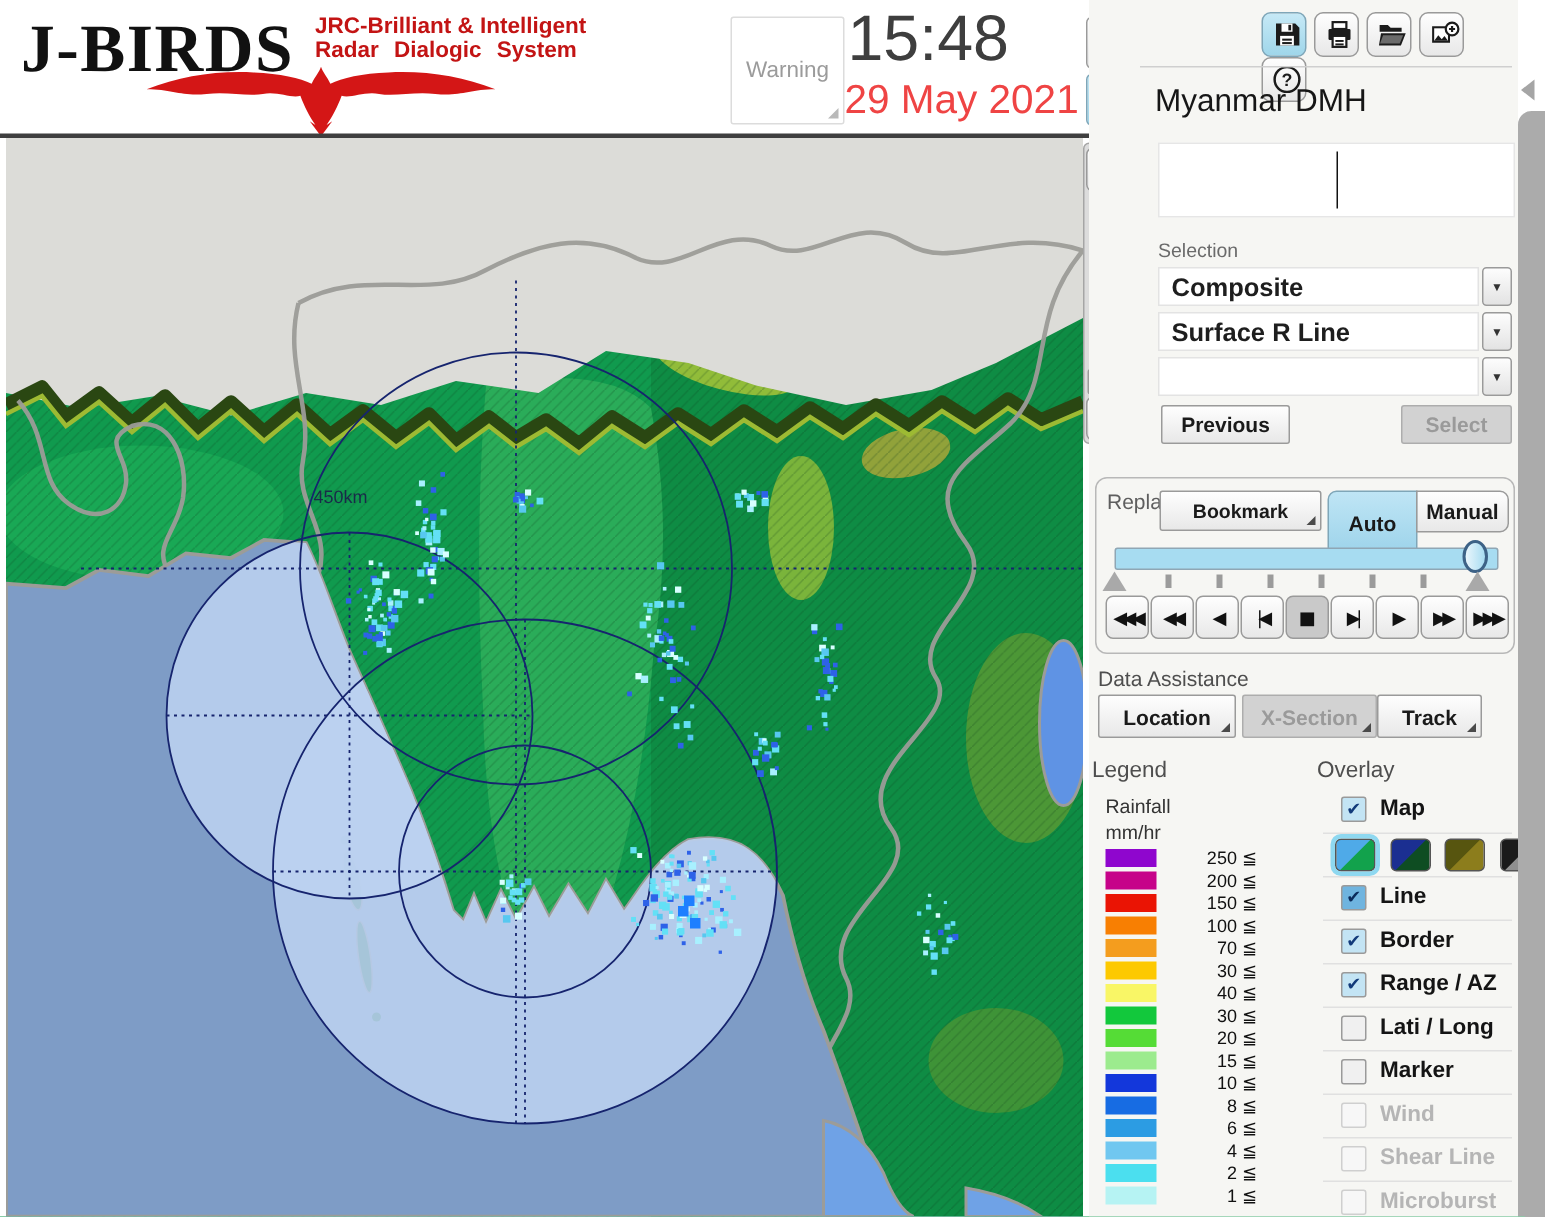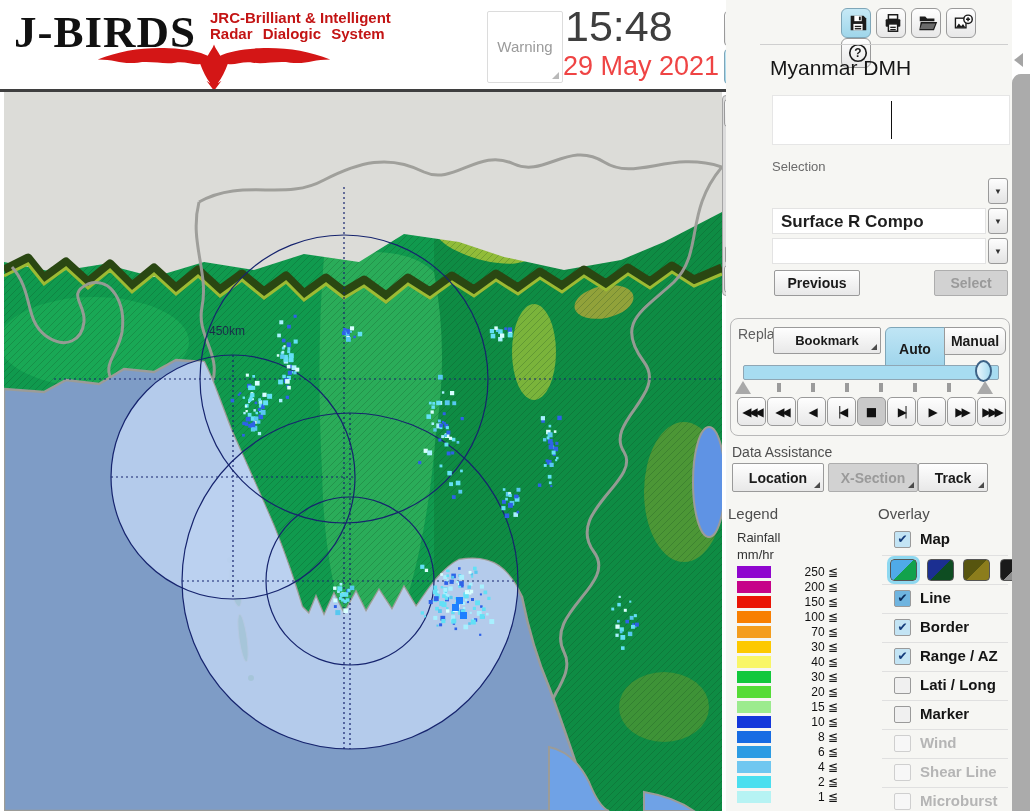--- a/index.html
+++ b/index.html
@@ -653,22 +653,23 @@
               <circle cx="12" cy="12" r="9" fill="none" stroke="#1b1b1b" stroke-width="1.8"></circle>
               <text x="12" y="16.5" text-anchor="middle" font-size="13" font-weight="bold" font-family="Liberation Sans, sans-serif" fill="#1b1b1b">?</text>
             </svg></span></button></div>
     <div id="tb-divider"></div>
     <div id="site-name">Myanmar DMH</div>
     <div id="name-box">
       <div id="caret"></div>
     </div>
 
     <div class="sec-label" style="left:46px;top:159px;">Selection</div>
+    <div class="dd-field" style="top:178px;">Composite</div>
     <button class="dd-arrow" style="top:178px;">▼</button>
-    <div class="dd-field" style="top:208px;">Surface R Compo</div>
+    <div class="dd-field" style="top:208px;">Surface R Line</div>
     <button class="dd-arrow" style="top:208px;">▼</button>
     <div class="dd-field" style="top:238px;"></div>
     <button class="dd-arrow" style="top:238px;">▼</button>
 
     <button class="btn" style="left:48px;top:270px;width:86px;height:26px;">Previous</button>
     <button class="btn disabled" style="left:208px;top:270px;width:74px;height:26px;">Select</button>
 
     <div id="replay-box">
       <div id="replay-label">Replay</div>
       <button class="btn" style="left:42px;top:8px;width:108px;height:27px;font-size:13px;">

